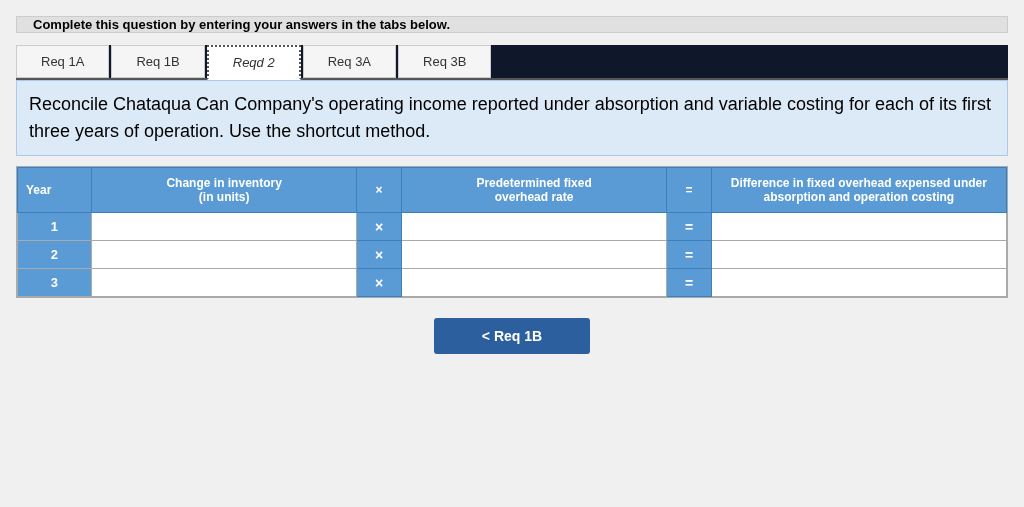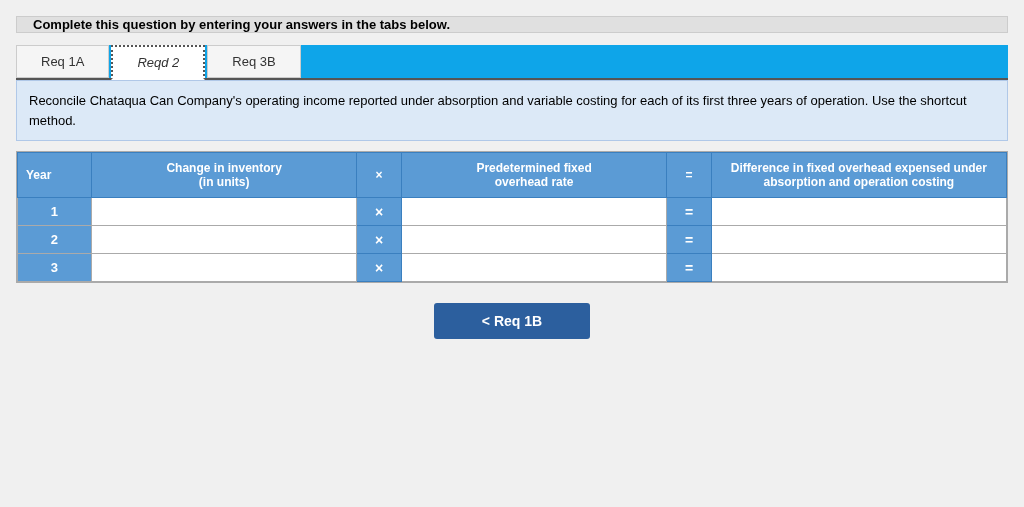--- a/index.html
+++ b/index.html
@@ -23,21 +23,21 @@
       border: 1px solid #ccc;
       padding: 0 16px;
       margin-bottom: 12px;
       font-weight: bold;
       font-size: 13px;
     }
     .tabs-row {
       display: flex;
       border-bottom: 2px solid #555;
       margin-bottom: 0;
-      background: #0ea5e9;
+      background: #0f172a;
     }
     .tab {
       padding: 8px 24px;
       border: 1px solid #ccc;
       background: #f5f5f5;
       cursor: pointer;
       font-size: 13px;
       color: #333;
       margin-right: 2px;
       position: relative;
@@ -50,21 +50,21 @@
       border-right: 2px dotted #555;
       font-weight: normal;
       z-index: 1;
       margin-bottom: -2px;
       font-style: italic;
     }
     .description-box {
       background: #dce9f7;
       border: 1px solid #b0c8e8;
       padding: 10px 12px;
-      font-size: 13px;
+      font-size: 18px;
       line-height: 1.5;
       margin-bottom: 0;
     }
     .table-container {
       background: #fff;
       border: 1px solid #aaa;
       margin-top: 10px;
     }
     table {
       width: 100%;
@@ -144,22 +144,28 @@
 <div class="outer-wrapper">
 
   <div class="instruction-banner">
     <span>Complete this question by entering your answers in the tabs below.</span>
   </div>
 
   <div class="tabs-row">
     <div class="tab">
       <span>Req 1A</span>
     </div>
+    <div class="tab">
+      <span>Req 1B</span>
+    </div>
     <div class="tab active">
       <span>Reqd 2</span>
+    </div>
+    <div class="tab">
+      <span>Req 3A</span>
     </div>
     <div class="tab">
       <span>Req 3B</span>
     </div>
   </div>
 
   <div class="description-box">
     <span>Reconcile Chataqua Can Company's operating income reported under absorption and variable costing for each of its first three years of operation. Use the shortcut method.</span>
   </div>
 

